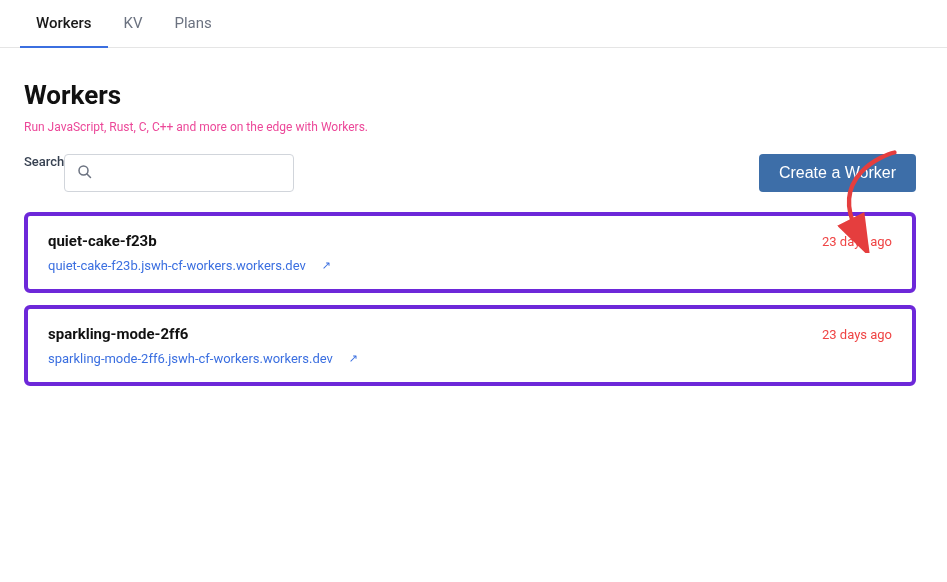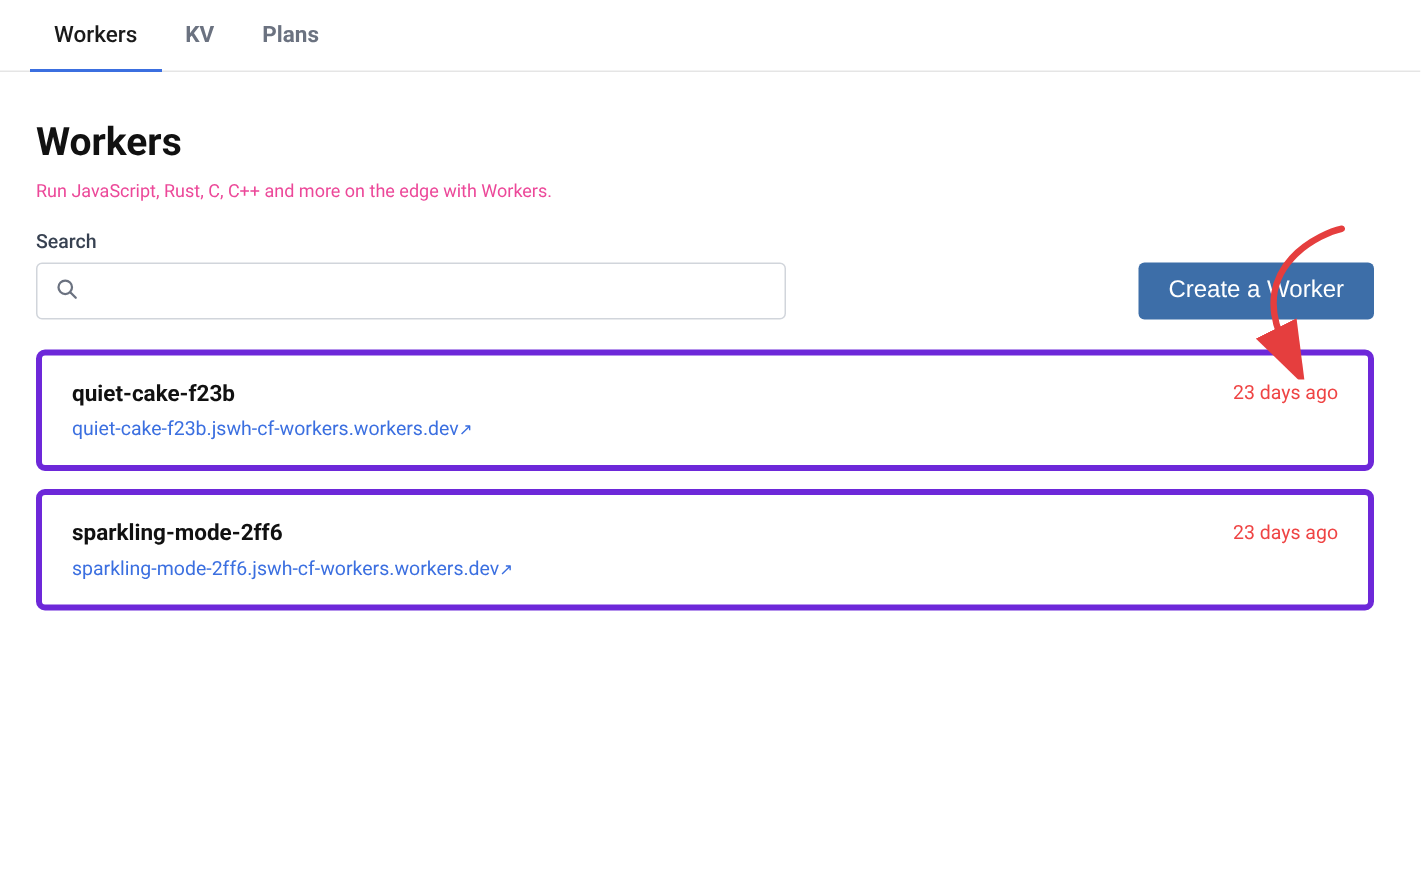--- a/index.html
+++ b/index.html
@@ -18,21 +18,20 @@
       background: #fff;
     }
     .nav-tab {
       padding: 14px 16px;
       cursor: pointer;
       color: #6b7280;
       font-size: 15px;
       border-bottom: 2px solid transparent;
       margin-bottom: -1px;
       user-select: none;
-      font-weight: bold;
     }
     .nav-tab.active {
       color: #1a1a1a;
       border-bottom: 2px solid #3b6fe0;
       font-weight: 500;
     }
 
     
     .main-content {
       padding: 32px 24px 24px 24px;
@@ -56,21 +55,21 @@
     
     .search-row {
       display: flex;
       align-items: flex-end;
       justify-content: space-between;
       margin-bottom: 20px;
     }
 
     .search-section {
       display: flex;
-      flex-direction: column;
+      flex-direction: row;
       flex: 1;
       max-width: 500px;
     }
 
     .search-label {
       font-size: 13px;
       font-weight: 500;
       color: #374151;
       margin-bottom: 6px;
     }
@@ -139,21 +138,21 @@
     .worker-time {
       font-size: 13px;
       color: #ef4444;
     }
 
     .worker-url {
       font-size: 13px;
       color: #3b6fe0;
       display: flex;
       align-items: center;
-      gap: 0;
+      gap: 16px;
     }
 
     .external-link-icon {
       font-size: 11px;
       color: #3b6fe0;
     }
 
     
     .arrow-annotation {
       position: absolute;

